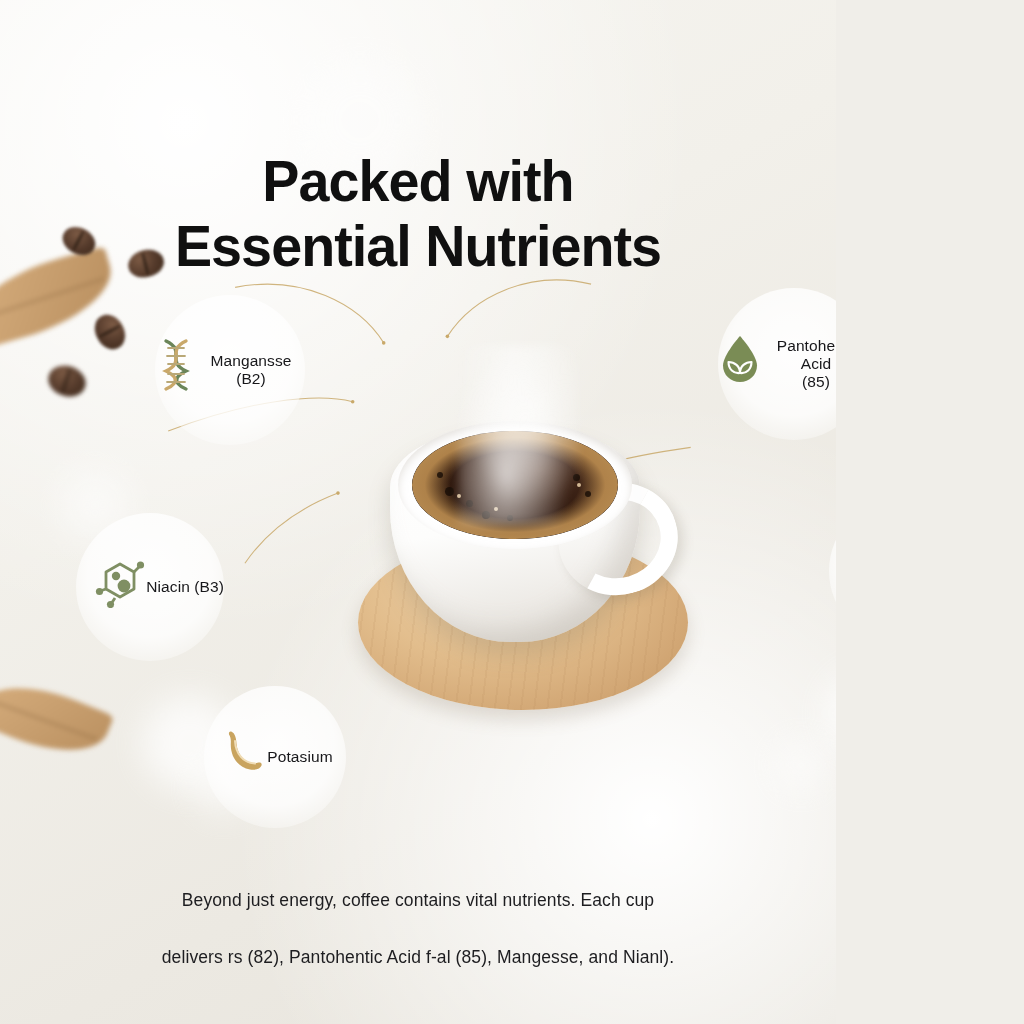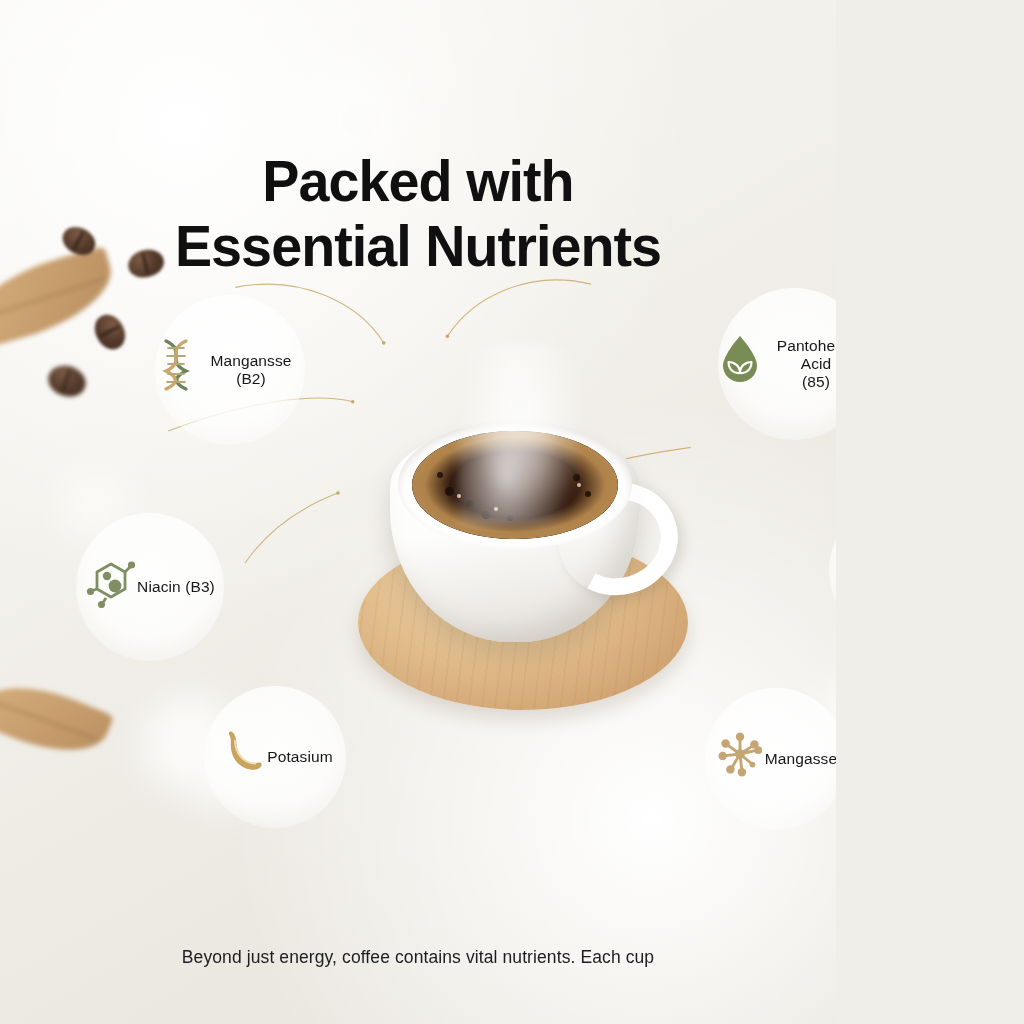--- a/index.html
+++ b/index.html
@@ -187,21 +187,21 @@
       <svg width="44" height="52" viewBox="0 0 44 52" fill="none">
         <path d="M22 3 C22 3 39 22 39 32.5 C39 42 31.4 49 22 49 C12.6 49 5 42 5 32.5 C5 22 22 3 22 3 Z" fill="#7a8c55"></path>
         <path d="M22 40 C22 33 16.5 29 10.5 29 C10.5 36 15.5 41 22 40 Z" fill="none" stroke="#ffffff" stroke-width="2.1" stroke-linejoin="round"></path>
         <path d="M22 40 C22 33 27.5 29 33.5 29 C33.5 36 28.5 41 22 40 Z" fill="none" stroke="#ffffff" stroke-width="2.1" stroke-linejoin="round"></path>
       </svg>
     </span>
     <span class="lb">Pantohenic Acid
 (85)</span>
   </div>
 
-  <div class="badge" style="left:76px;top:513px;width:148px;height:148px;">
+  <div class="badge" style="left:76px;top:513px;width:148px;height:148px;justify-content:flex-end;">
     <span class="ic">
       <svg width="52" height="52" viewBox="0 0 52 52" fill="none">
         <g stroke="#7f8f63" stroke-width="2.8" stroke-linejoin="round">
           <path d="M26 8 L40 16 L40 33 L26 41 L12 33 L12 16 Z" fill="none"></path>
           <path d="M40 16 L46 10 M12 33 L6 35 M21 42 L17 48"></path>
         </g>
         <circle cx="22" cy="20" r="4.2" fill="#7f8f63"></circle>
         <circle cx="30" cy="30" r="6.4" fill="#7f8f63"></circle>
         <circle cx="46.5" cy="9" r="3.6" fill="#7f8f63"></circle>
         <circle cx="5.5" cy="35.5" r="3.6" fill="#7f8f63"></circle>
@@ -236,39 +236,19 @@
   <div class="badge" style="left:204px;top:686px;width:142px;height:142px;">
     <span class="ic">
       <svg width="50" height="50" viewBox="0 0 50 50" fill="none">
         <path d="M15 5 C13 4 11.5 5 12 7.5 C13.5 10 14 12 13.8 16 C13.2 29 20 40 33 42.5 C39 43.6 43.5 41.5 44.5 38.5 C45.2 36.3 43.6 35 41.5 35.6 C31 38.6 20.5 30 19.5 16.5 C19.3 12.4 18.6 9.6 17.4 7.4 C16.8 6.2 16 5.5 15 5 Z" fill="#c9a45f"></path>
         <path d="M18 14 C18.6 27 26.5 35.8 38 36.6" stroke="#f0ddb6" stroke-width="2" fill="none" stroke-linecap="round"></path>
       </svg>
     </span>
     <span class="lb">Potasium</span>
   </div>
 
-  <div class="badge" style="left:705px;top:688px;width:142px;height:142px;">
-    <span class="ic">
-      <svg width="50" height="50" viewBox="0 0 52 52" fill="none">
-        <g stroke="#c4a673" stroke-width="3" stroke-linecap="round">
-          <path d="M26 26 L26 9 M26 26 L12 16 M26 26 L9 28 M26 26 L17 41 M26 26 L28 44 M26 26 L40 17 M26 26 L44 22 M26 26 L38 36"></path>
-        </g>
-        <g fill="#c4a673">
-          <circle cx="26" cy="26" r="5"></circle>
-          <circle cx="26" cy="8" r="4.4"></circle>
-          <circle cx="11" cy="15" r="4.4"></circle>
-          <circle cx="8" cy="28" r="4.4"></circle>
-          <circle cx="16" cy="42" r="4.4"></circle>
-          <circle cx="28" cy="45" r="4.4"></circle>
-          <circle cx="41" cy="16" r="4.4"></circle>
-          <circle cx="45" cy="22" r="4"></circle>
-          <circle cx="39" cy="37" r="3"></circle>
-        </g>
-      </svg>
-    </span>
-    <span class="lb">Mangasse</span>
-  </div>
 
   <div class="para">
     <span>Beyond just energy, coffee contains vital nutrients. Each cup</span>
+    <span>delivers rs (82), Pantohentic Acid f-al (85), Mangesse, and Nianl).</span>
   </div>
 
 </div>
 
 </body></html>

